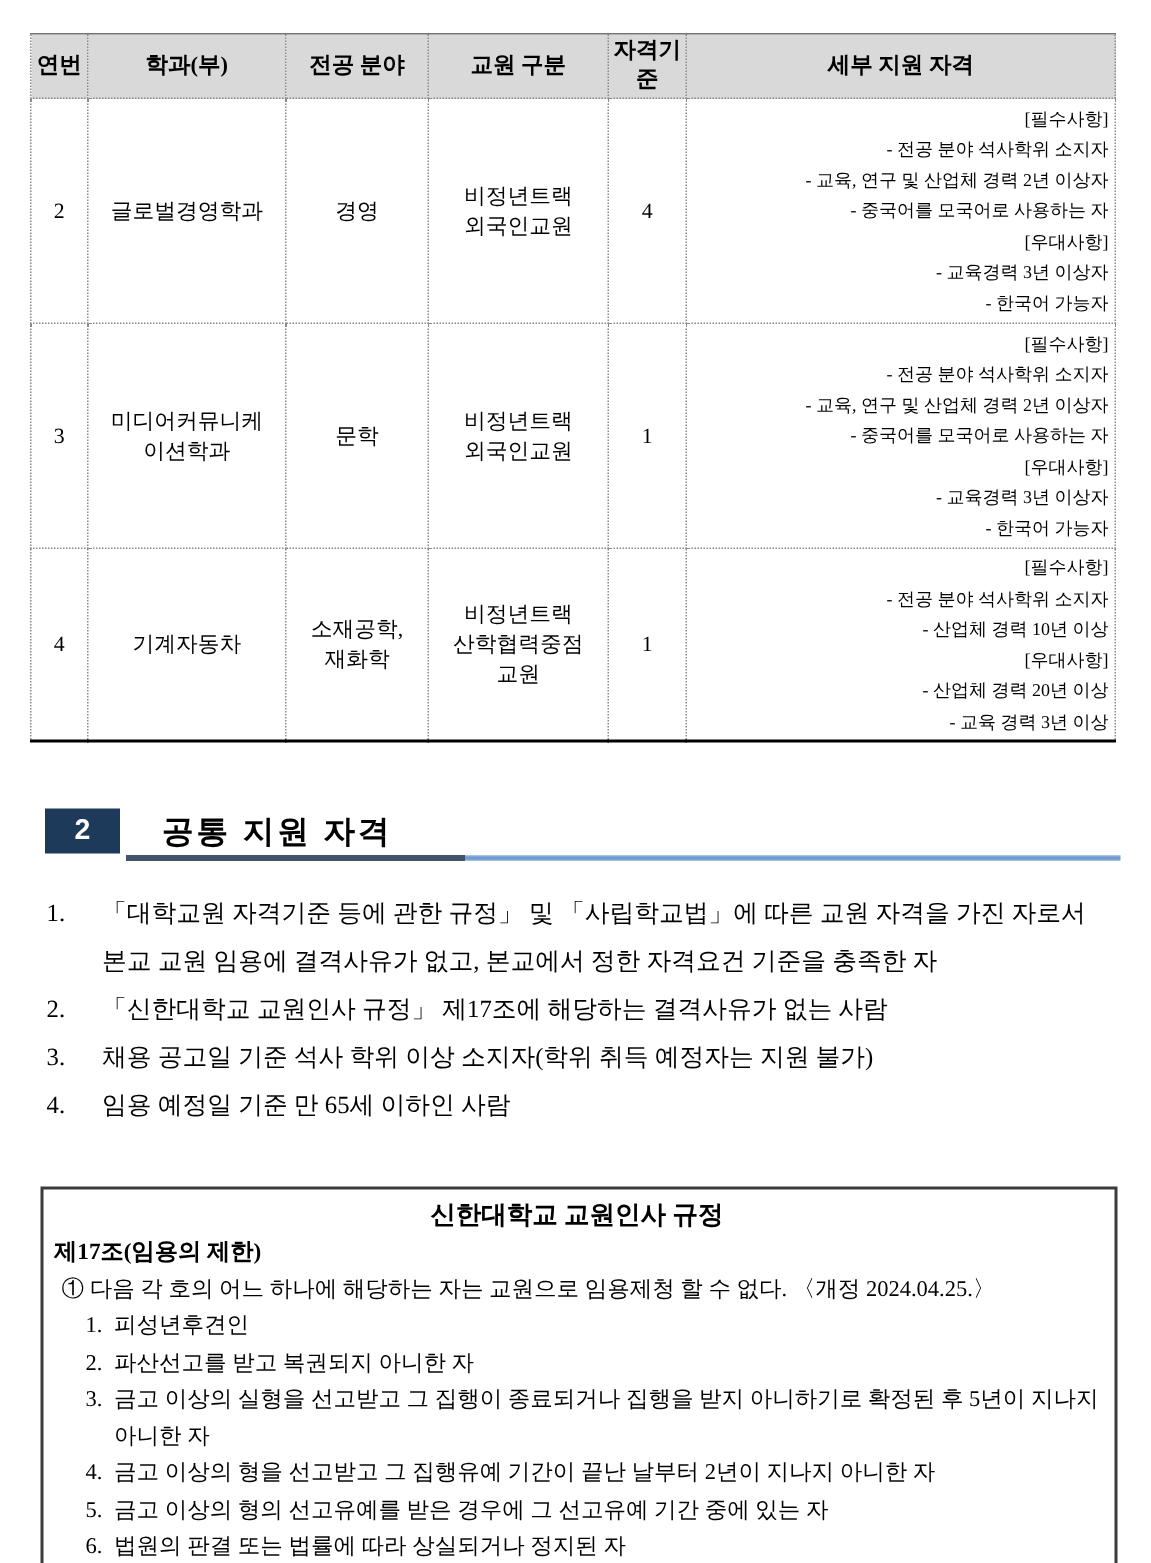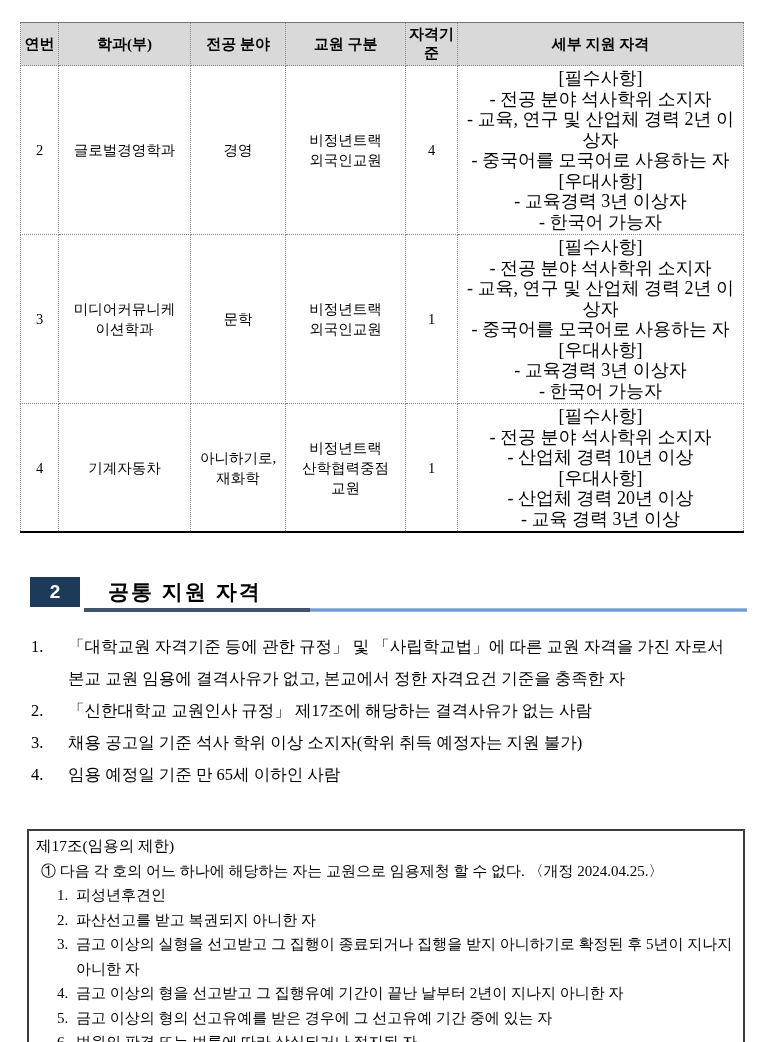--- a/index.html
+++ b/index.html
@@ -7,21 +7,21 @@
   .page{box-sizing:border-box;width:767px;padding:22px 24px 0 20px;}
 
   
   table.recruit{border-collapse:collapse;table-layout:fixed;width:723px;
     border-top:1px solid #737373;border-bottom:2px solid #000;}
   table.recruit th,table.recruit td{border:1px dotted #8a8a8a;box-sizing:border-box;}
   table.recruit thead th{background:#d9d9d9;font-weight:bold;font-size:15px;
     text-align:center;vertical-align:middle;padding:2px 1px;height:40px;line-height:19px;}
   table.recruit td{font-size:14.5px;text-align:center;vertical-align:middle;
     padding:2px 3px;line-height:20px;white-space:pre-line;}
-  table.recruit td.detail{text-align:center;vertical-align:middle;font-size:18px;
+  table.recruit td.detail{text-align:right;vertical-align:middle;font-size:12px;
     line-height:20.5px;padding:2px 4px;white-space:pre-line;}
   tr.r1{height:150px;} tr.r2{height:150px;} tr.r3{height:126px;}
 
   
   .sec-head{position:relative;margin-top:44px;height:36px;}
   .sec-badge{position:absolute;left:10px;top:0;width:50px;height:30px;background:#1e3a5a;
     color:#fff;font-family:"Liberation Sans",sans-serif;font-weight:bold;font-size:19px;
     display:flex;align-items:center;justify-content:center;}
   .sec-title{position:absolute;left:88px;top:1px;font-family:"Liberation Sans",sans-serif;
     font-weight:bold;font-size:21px;letter-spacing:2px;}
@@ -32,21 +32,21 @@
   
   .req-list{margin-top:18px;width:723px;}
   .req{display:flex;font-size:16.5px;line-height:32px;}
   .req-num{flex:0 0 22px;margin-left:11px;}
   .req-text{flex:1;padding-left:3px;margin-left:12px;}
 
   
   .reg-box{box-sizing:border-box;margin-top:38px;margin-left:7px;width:718px;
     border:2px solid #3c3c3c;padding:3px 10px 5px 7px;font-size:15px;line-height:24.5px;}
   .reg-title{text-align:center;font-weight:bold;font-size:17px;line-height:27px;}
-  .reg-article{font-weight:normal;font-size:15.5px;}
+  .reg-article{font-weight:bold;font-size:15.5px;}
   .reg-clause{padding-left:5px;}
   .reg-item{display:flex;padding-left:21px;}
   .reg-item-num{flex:0 0 19px;}
   .reg-item-text{flex:1;}
 </style>
 </head>
 <body>
 
 <div class="page">
 
@@ -97,21 +97,21 @@
 - 전공 분야 석사학위 소지자
 - 교육, 연구 및 산업체 경력 2년 이상자
 - 중국어를 모국어로 사용하는 자
 [우대사항]
 - 교육경력 3년 이상자
 - 한국어 가능자</td>
       </tr>
       <tr class="r3">
         <td>4</td>
         <td>기계자동차</td>
-        <td>아니하기로,
+        <td>소재공학,
 재화학</td>
         <td>비정년트랙
 산학협력중점
 교원</td>
         <td>1</td>
         <td class="detail">[필수사항]
 - 전공 분야 석사학위 소지자
 - 산업체 경력 10년 이상
 [우대사항]
 - 산업체 경력 20년 이상
@@ -142,20 +142,21 @@
       <span class="req-num">3.</span>
       <span class="req-text">채용 공고일 기준 석사 학위 이상 소지자(학위 취득 예정자는 지원 불가)</span>
     </div>
     <div class="req">
       <span class="req-num">4.</span>
       <span class="req-text">임용 예정일 기준 만 65세 이하인 사람</span>
     </div>
   </div>
 
   <div class="reg-box">
+    <div class="reg-title">신한대학교 교원인사 규정</div>
     <div class="reg-article">제17조(임용의 제한)</div>
     <div class="reg-clause">① 다음 각 호의 어느 하나에 해당하는 자는 교원으로 임용제청 할 수 없다. 〈개정 2024.04.25.〉</div>
 
     <div class="reg-item">
       <span class="reg-item-num">1.</span>
       <span class="reg-item-text">피성년후견인</span>
     </div>
     <div class="reg-item">
       <span class="reg-item-num">2.</span>
       <span class="reg-item-text">파산선고를 받고 복권되지 아니한 자</span>

